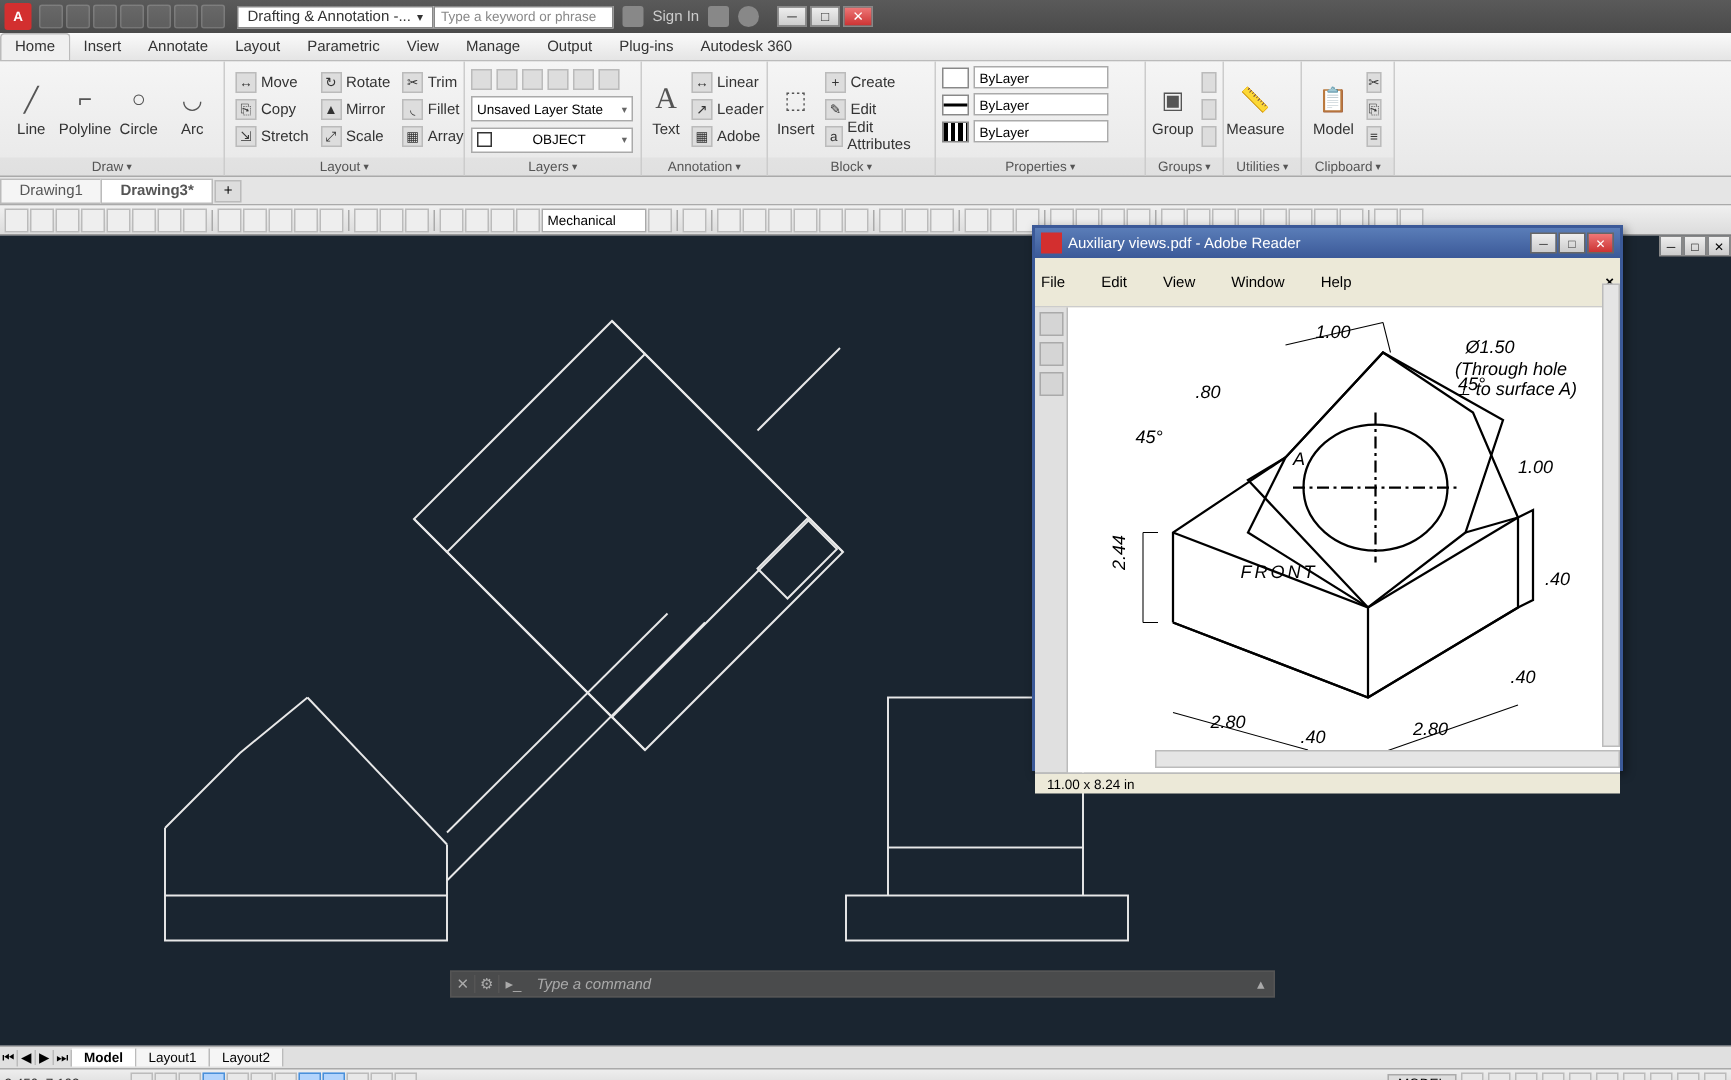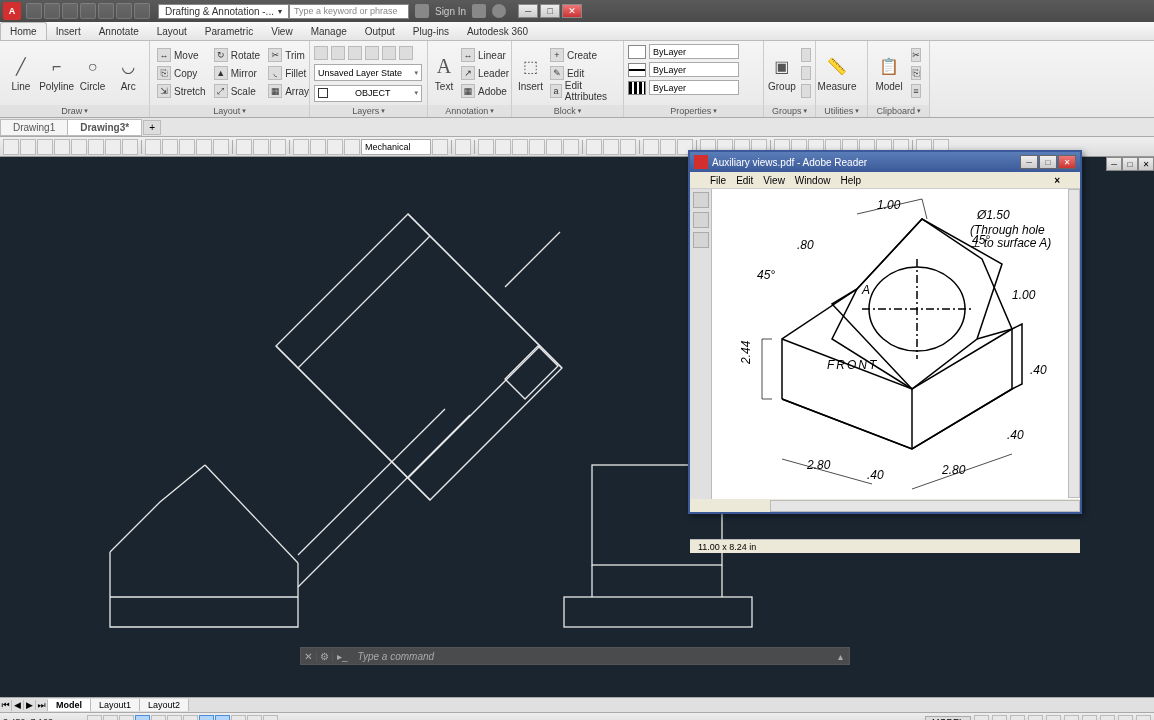--- a/index.html
+++ b/index.html
@@ -78,27 +78,27 @@
 .statusbar .sb.on{background:#b3d4fc;border-color:#4a90d9;}
 .statusbar .model{padding:0 6px;background:#ddd;border:1px solid #aaa;}
 
 
 .pdfwin { position:absolute; top:150px; left:688px; width:394px; height:364px; background:#ece9d8; border:2px solid #3b5998; box-shadow:2px 2px 6px rgba(0,0,0,0.4);}
 .pdfwin .pdftitle { height:20px; background:linear-gradient(#5a7db8,#3b5998); display:flex; align-items:center; color:#fff; font-size:10px; padding:0 4px;}
 .pdfwin .pdftitle .ic{width:14px;height:14px;background:#d32f2f;margin-right:4px;}
 .pdfwin .pdftitle .wbtns{margin-left:auto;display:flex;gap:1px;}
 .pdfwin .pdftitle .wbtns div{width:18px;height:14px;background:linear-gradient(#eee,#ccc);border:1px solid #666;font-size:8px;display:flex;align-items:center;justify-content:center;color:#333;}
 .pdfwin .pdftitle .wbtns .cl{background:linear-gradient(#e77,#c33);color:#fff;}
-.pdfwin .pdfmenu{height:17px;background:#ece9d8;display:flex;align-items:center;font-size:10px;padding:0 20px;gap:10px;border-bottom:1px solid #ccc;}
+.pdfwin .pdfmenu{height:33px;background:#ece9d8;display:flex;align-items:center;font-size:10px;padding:0 4px;gap:24px;border-bottom:1px solid #ccc;}
 .pdfwin .pdfmenu .mx{margin-left:auto;font-weight:bold;cursor:pointer;}
 .pdfwin .pdfbody{display:flex;height:310px;}
 .pdfwin .pdfside{width:22px;background:#e0e0e0;border-right:1px solid #bbb;display:flex;flex-direction:column;gap:4px;padding:3px;}
 .pdfwin .pdfside .sb{width:16px;height:16px;background:#d5d5d5;border:1px solid #aaa;}
 .pdfwin .pdfpage{flex:1;background:#fff;position:relative;overflow:hidden;}
-.pdfwin .pdfstatus{height:14px;background:#ece9d8;border-top:1px solid #bbb;font-size:9px;display:flex;align-items:center;padding:0 8px;margin-top:40px;}
+.pdfwin .pdfstatus{height:14px;background:#ece9d8;border-top:1px solid #bbb;font-size:9px;display:flex;align-items:center;padding:0 8px;}
 .pdfwin .pdfscroll{position:absolute;bottom:0;left:80px;right:0;height:12px;background:#e5e5e5;border:1px solid #bbb;}
 .pdfwin .vscroll{position:absolute;right:0;top:37px;bottom:14px;width:12px;background:#e5e5e5;border:1px solid #bbb;}
 
 
 .innerwin{position:absolute;top:0;right:0;display:flex;}
 .innerwin div{width:16px;height:14px;background:linear-gradient(#eee,#ccc);border:1px solid #888;font-size:8px;display:flex;align-items:center;justify-content:center;}
 </style>
 </head>
 <body>
 

